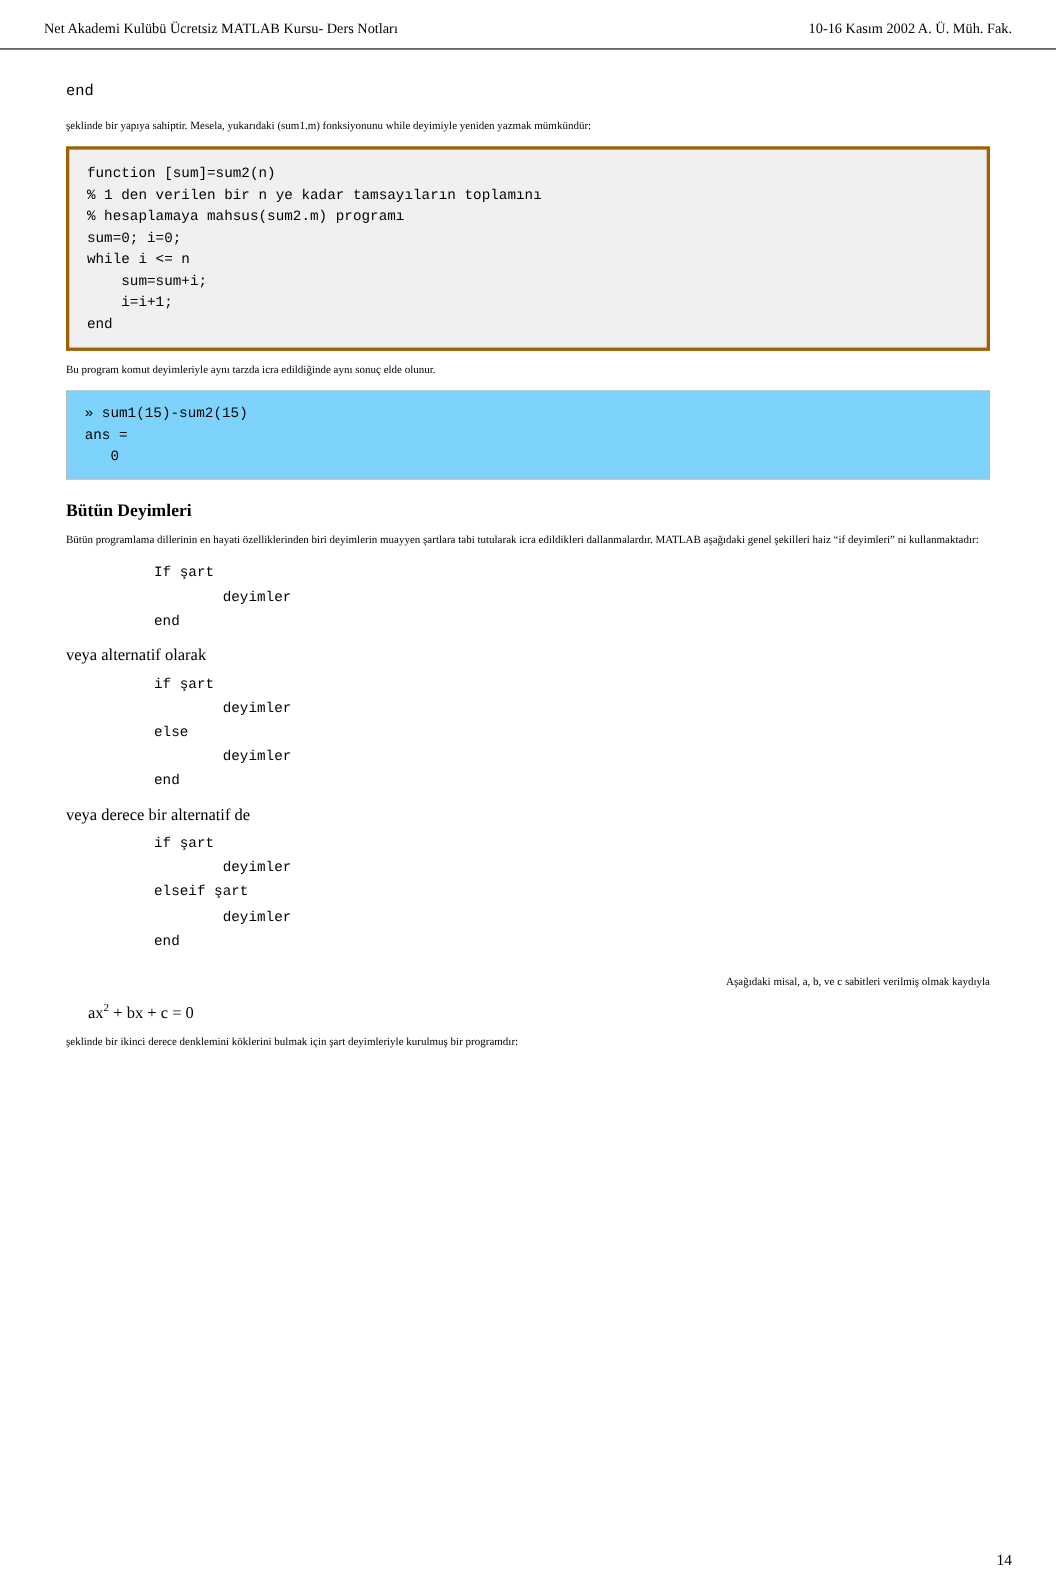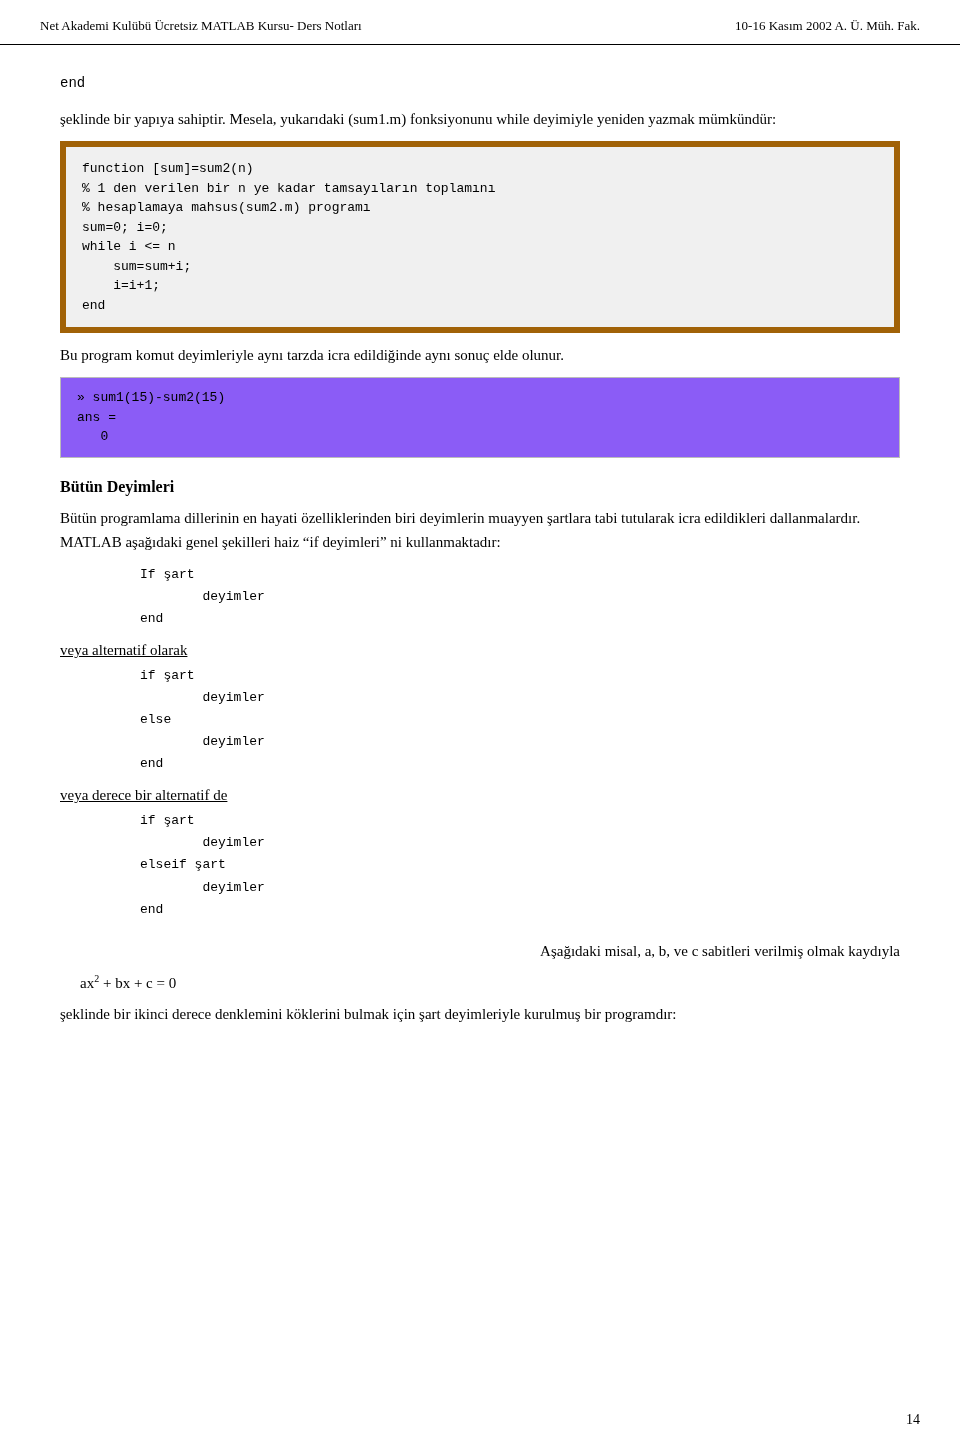--- a/index.html
+++ b/index.html
@@ -24,34 +24,34 @@
       padding: 20px 60px 60px 60px;
     }
     .end-keyword {
       font-family: 'Courier New', Courier, monospace;
       font-size: 14px;
       margin: 10px 0 16px 0;
     }
     .section-text {
       margin: 10px 0;
       line-height: 1.6;
-      font-size: 15px;
+      font-size: 10px;
     }
     .code-block {
       background: #f0f0f0;
-      border: 6px solid #a16207;
+      border: 3px solid #a16207;
       padding: 12px 16px;
       font-family: 'Courier New', Courier, monospace;
       font-size: 13px;
       line-height: 1.5;
       margin: 10px 0;
       white-space: pre;
     }
     .output-block {
-      background: #8b5cf6;
+      background: #7dd3fc;
       border: 1px solid #bbb;
       padding: 10px 16px;
       font-family: 'Courier New', Courier, monospace;
       font-size: 13px;
       line-height: 1.5;
       margin: 10px 0;
       white-space: pre;
     }
     .section-heading {
       font-size: 16px;
@@ -73,21 +73,20 @@
     sup { font-size: 10px; }
     .page-number {
       position: absolute;
       bottom: 20px;
       right: 40px;
       font-size: 14px;
     }
     .veya-text {
       margin: 12px 0 6px 0;
       font-size: 15px;
-      text-decoration: underline;
     }
   </style>
 </head>
 <body>
 
 <div class="page-header">
   <span>Net Akademi Kulübü Ücretsiz MATLAB Kursu- Ders Notları</span>
   <span>10-16 Kasım 2002 A. Ü. Müh. Fak.</span>
 </div>
 

